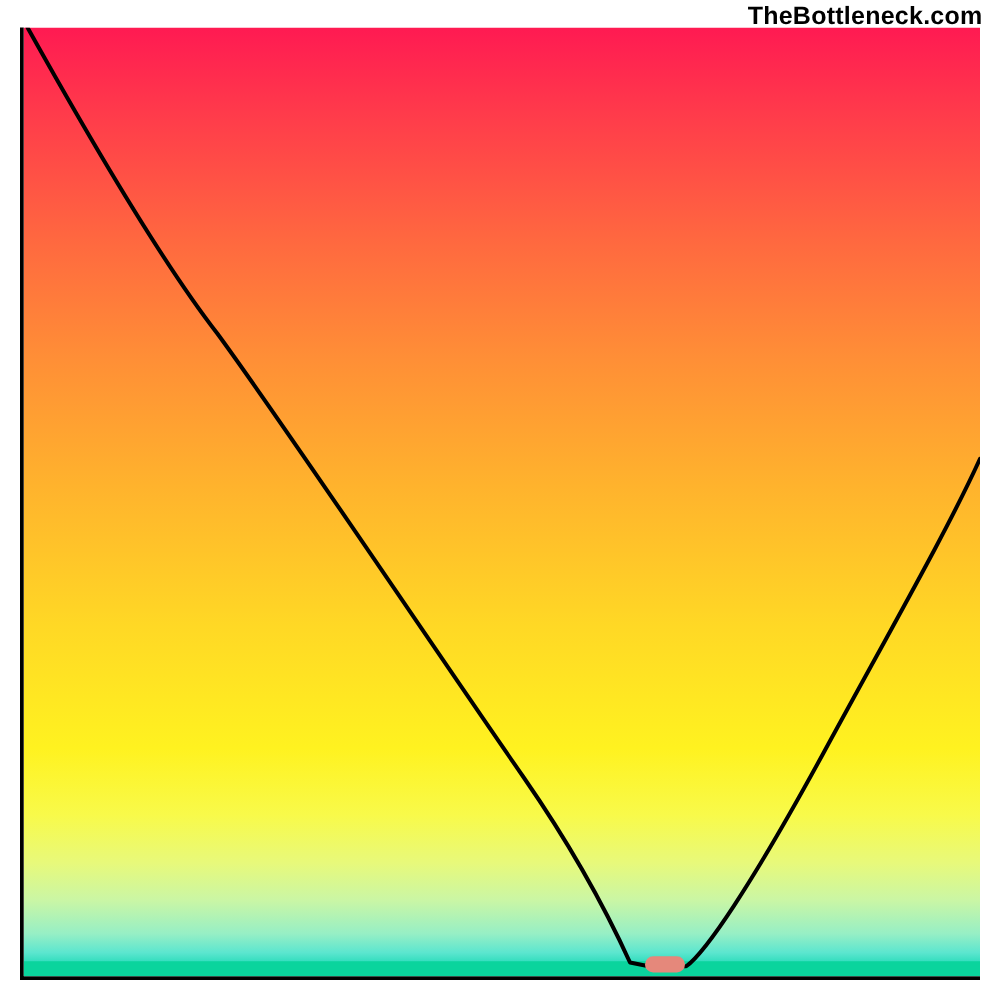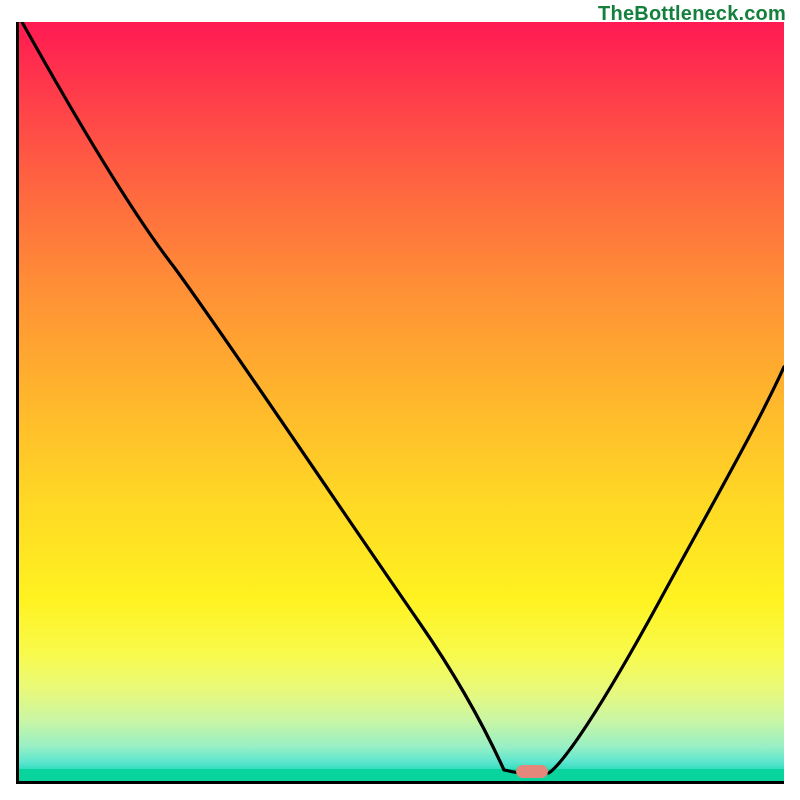--- a/index.html
+++ b/index.html
@@ -10,21 +10,21 @@
     background: #ffffff;
     font-family: Arial, Helvetica, sans-serif;
     position: relative;
   }
   .watermark {
     position: absolute;
     top: 2px;
     right: 14px;
     font-size: 20px;
     font-weight: 600;
-    color: #15803d;
+    color: #000000;
     letter-spacing: 0.2px;
     z-index: 10;
   }
   .chart-frame {
     position: absolute;
     left: 16px;
     top: 22px;
     width: 768px;
     height: 762px;
     box-sizing: border-box;

